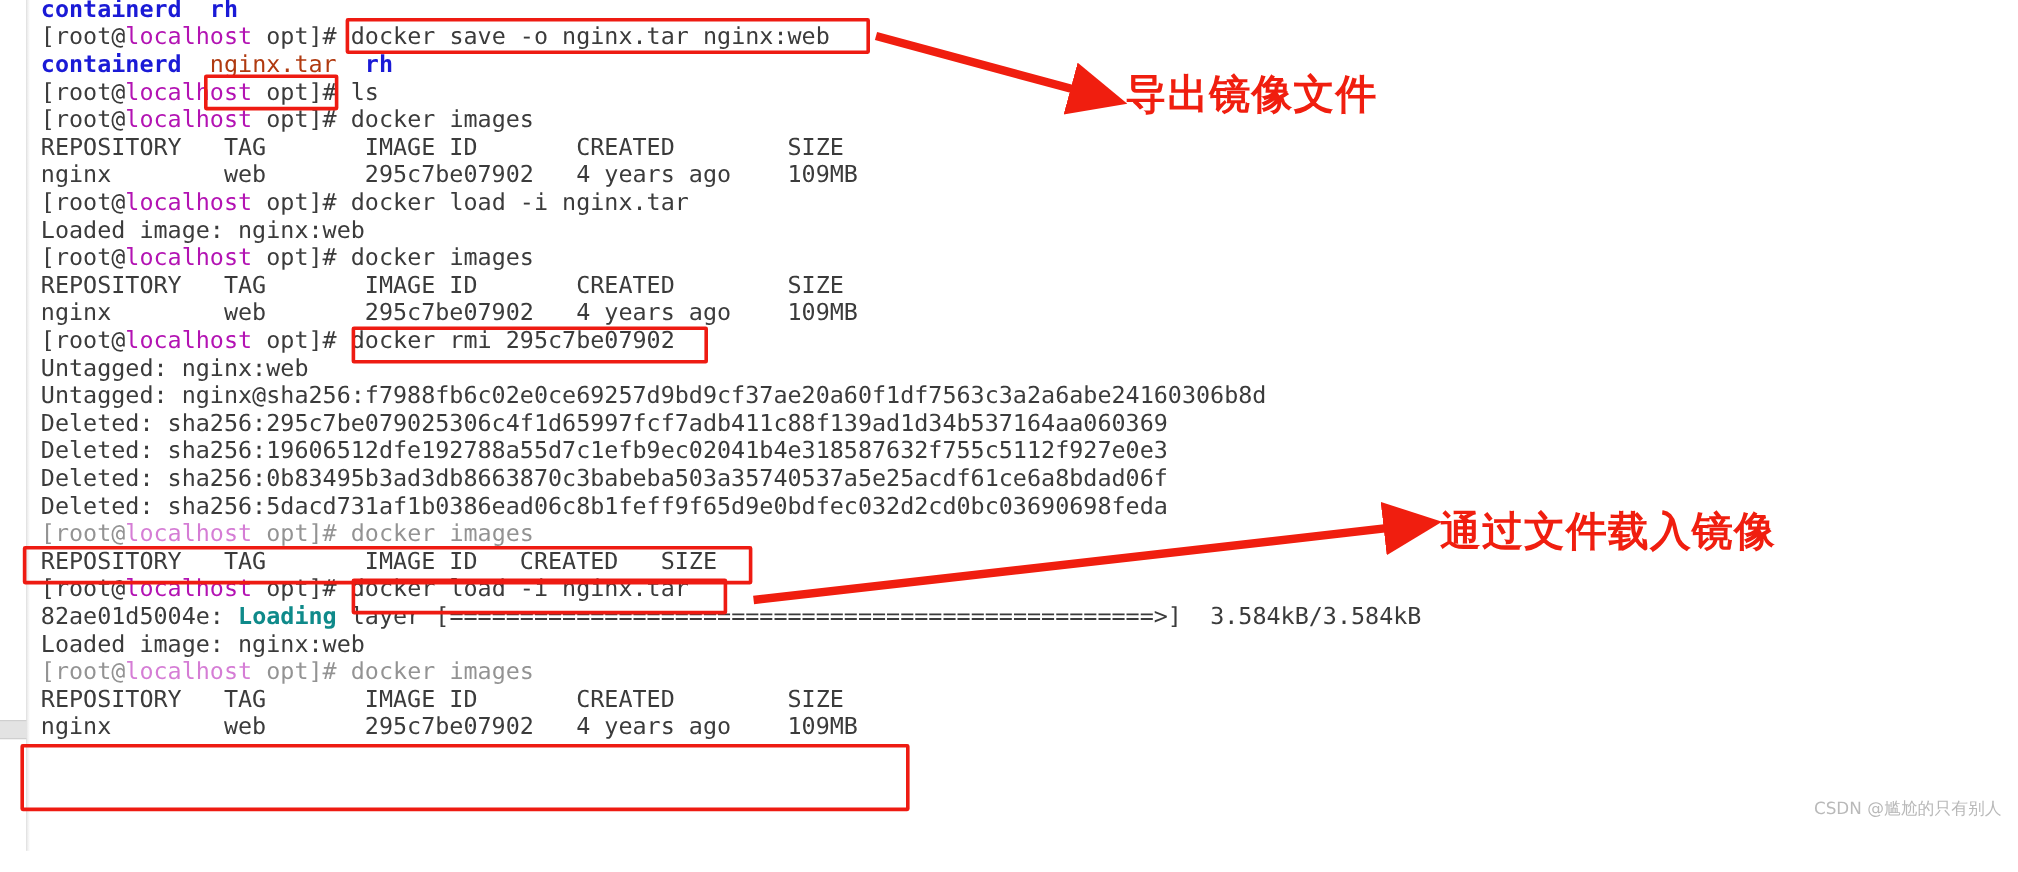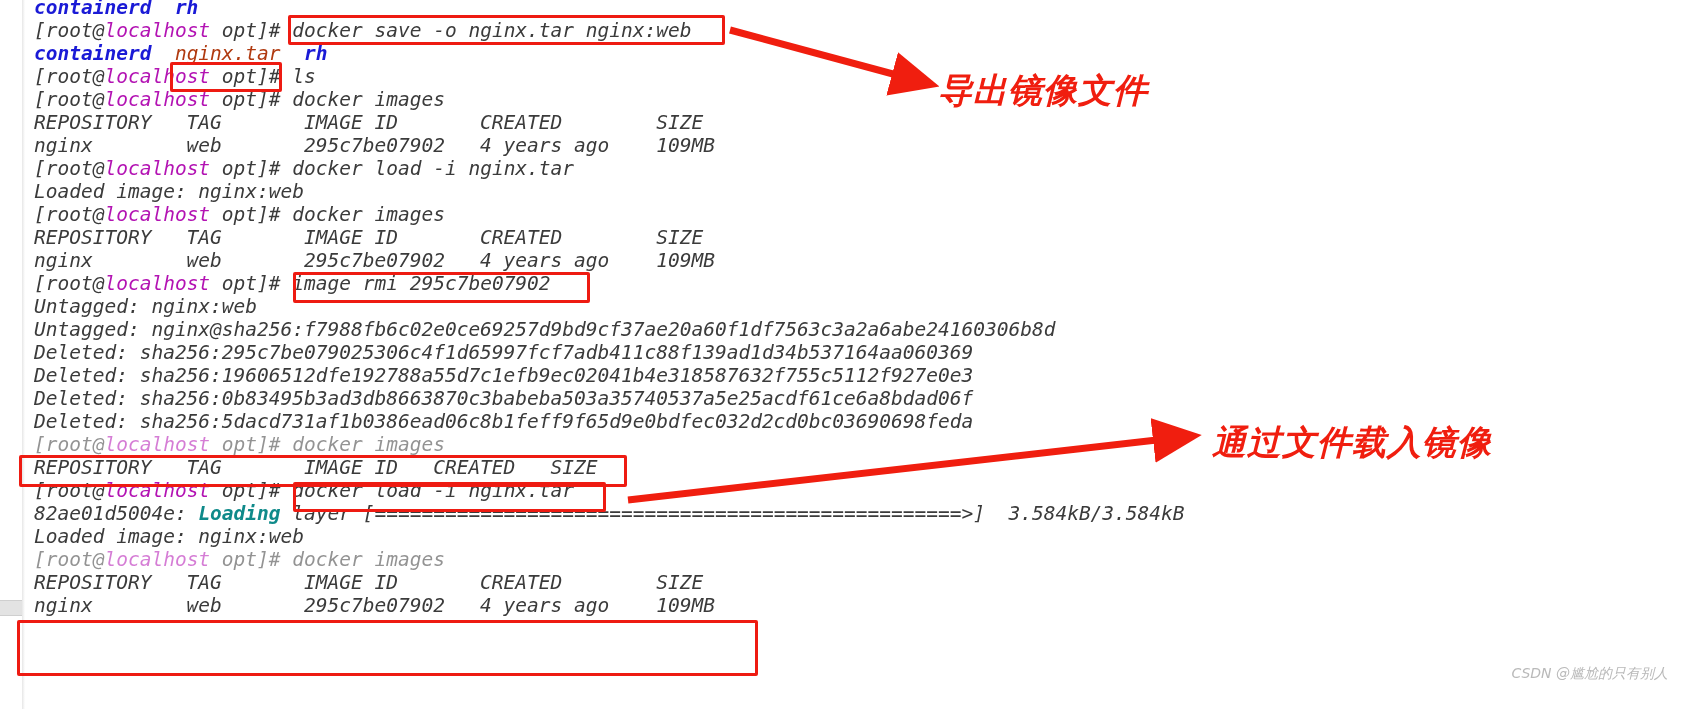--- a/index.html
+++ b/index.html
@@ -9,21 +9,20 @@
     font-family:"DejaVu Sans Mono","Liberation Mono",monospace;
     overflow:hidden;
     position:relative;
   }
   
   #terminal{
     position:absolute;
     left:0;top:0;
     width:1682px;height:727px;
     background:#ffffff;
-    font-style:italic;
   }
   
   .gutter{
     position:absolute;left:0;top:0;width:22px;height:727px;
     background:#ffffff;border-right:1px solid #c9c9c9;
   }
   .gutter-shadow{
     position:absolute;left:22px;top:0;width:3px;height:727px;
     background:linear-gradient(to right,#e6e6e6,#ffffff);
   }
@@ -100,21 +99,21 @@
       <div class="line"><span class="dir">containerd  </span><span class="tarfile">nginx.tar</span><span class="dir">  rh</span></div>
       <div class="line"><span>[root@</span><span class="host">localhost</span><span> opt]# </span><span>ls</span></div>
       <div class="line"><span>[root@</span><span class="host">localhost</span><span> opt]# </span><span>docker images</span></div>
       <div class="line"><span>REPOSITORY   TAG       IMAGE ID       CREATED        SIZE</span></div>
       <div class="line"><span>nginx        web       295c7be07902   4 years ago    109MB</span></div>
       <div class="line"><span>[root@</span><span class="host">localhost</span><span> opt]# </span><span>docker load -i nginx.tar</span></div>
       <div class="line"><span>Loaded image: nginx:web</span></div>
       <div class="line"><span>[root@</span><span class="host">localhost</span><span> opt]# </span><span>docker images</span></div>
       <div class="line"><span>REPOSITORY   TAG       IMAGE ID       CREATED        SIZE</span></div>
       <div class="line"><span>nginx        web       295c7be07902   4 years ago    109MB</span></div>
-      <div class="line"><span>[root@</span><span class="host">localhost</span><span> opt]# </span><span>image rmi 295c7be07902</span></div>
+      <div class="line"><span>[root@</span><span class="host">localhost</span><span> opt]# </span><span>docker rmi 295c7be07902</span></div>
       <div class="line"><span>Untagged: nginx:web</span></div>
       <div class="line"><span>Untagged: nginx@sha256:f7988fb6c02e0ce69257d9bd9cf37ae20a60f1df7563c3a2a6abe24160306b8d</span></div>
       <div class="line"><span>Deleted: sha256:295c7be079025306c4f1d65997fcf7adb411c88f139ad1d34b537164aa060369</span></div>
       <div class="line"><span>Deleted: sha256:19606512dfe192788a55d7c1efb9ec02041b4e318587632f755c5112f927e0e3</span></div>
       <div class="line"><span>Deleted: sha256:0b83495b3ad3db8663870c3babeba503a35740537a5e25acdf61ce6a8bdad06f</span></div>
       <div class="line"><span>Deleted: sha256:5dacd731af1b0386ead06c8b1feff9f65d9e0bdfec032d2cd0bc03690698feda</span></div>
       <div class="line faded"><span>[root@</span><span class="host">localhost</span><span> opt]# </span><span>docker images</span></div>
       <div class="line"><span>REPOSITORY   TAG       IMAGE ID   CREATED   SIZE</span></div>
       <div class="line"><span>[root@</span><span class="host">localhost</span><span> opt]# </span><span>docker load -i nginx.tar</span></div>
       <div class="line"><span>82ae01d5004e: </span><span class="loading">Loading</span><span> layer [==================================================&gt;]  3.584kB/3.584kB</span></div>
@@ -139,19 +138,19 @@
         <polygon points="0,0 7,3.2 0,6.4" fill="#f01e0f"></polygon>
       </marker>
     </defs>
     <g id="arrow-group">
         <line x1="730" y1="30" x2="930" y2="84" stroke="#f01e0f" stroke-width="7" marker-end="url(#arrowhead)"></line>
         <line x1="628" y1="500" x2="1192" y2="436" stroke="#f01e0f" stroke-width="7" marker-end="url(#arrowhead)"></line>
       </g>
   </svg>
 
   <div id="note-layer">
-      <div class="cn-note" style="left: 938px; top: 68px;">导出镜像文件</div>
-      <div class="cn-note" style="left: 1200px; top: 420px; margin-left: 12px;">通过文件载入镜像</div>
+      <div class="cn-note" style="left: 938px; top: 56px;">导出镜像文件</div>
+      <div class="cn-note" style="left: 1200px; top: 420px;">通过文件载入镜像</div>
     </div>
 
   <div id="watermark">CSDN @尴尬的只有别人</div>
   <div id="bottom-cut"></div>
 </div>
 
 </body></html>

